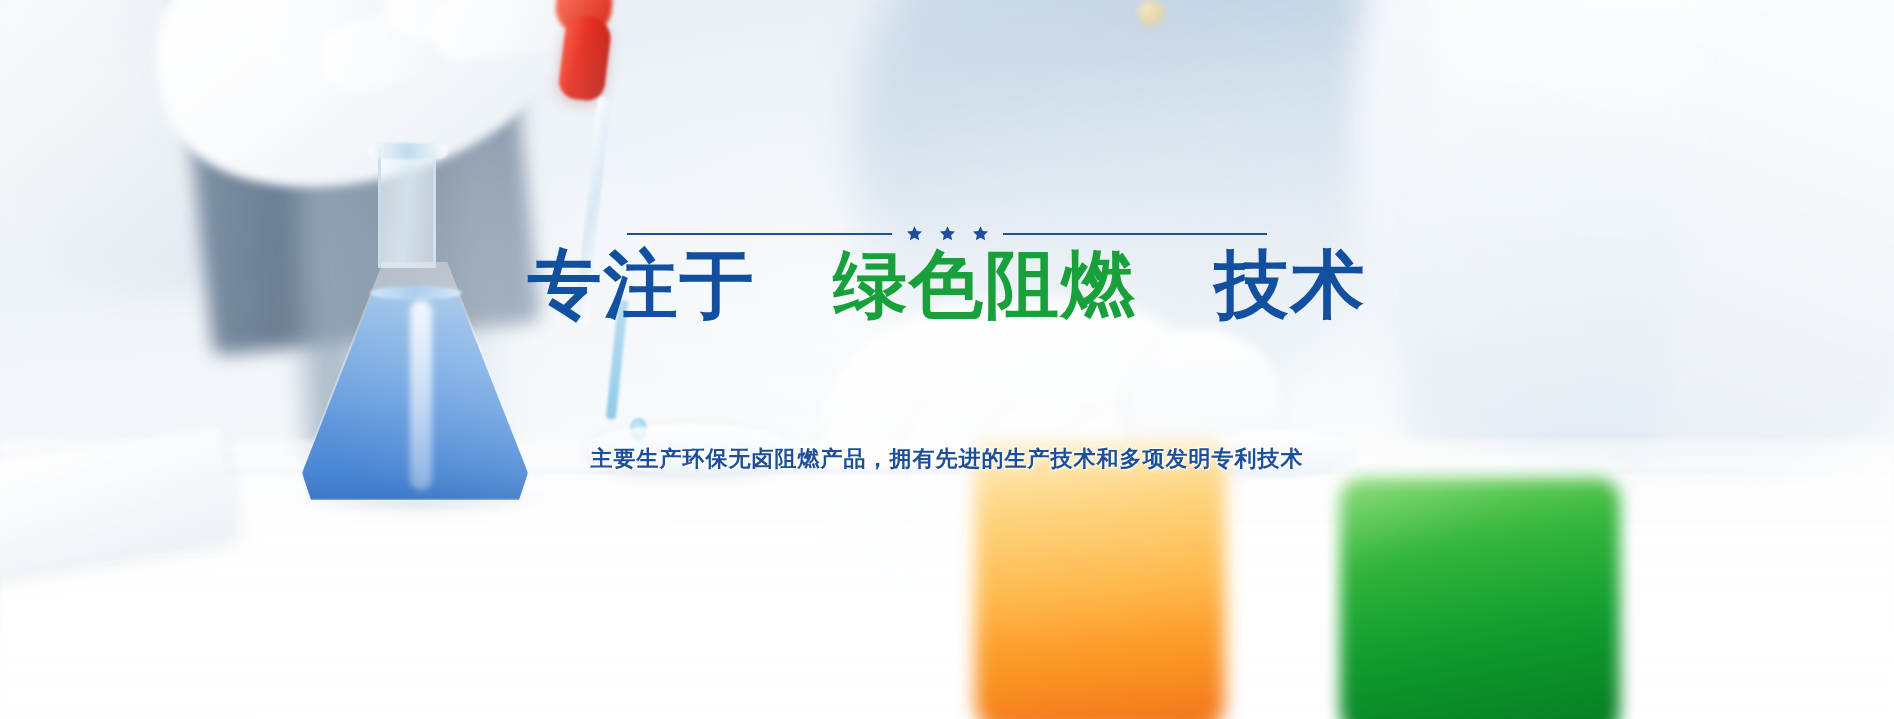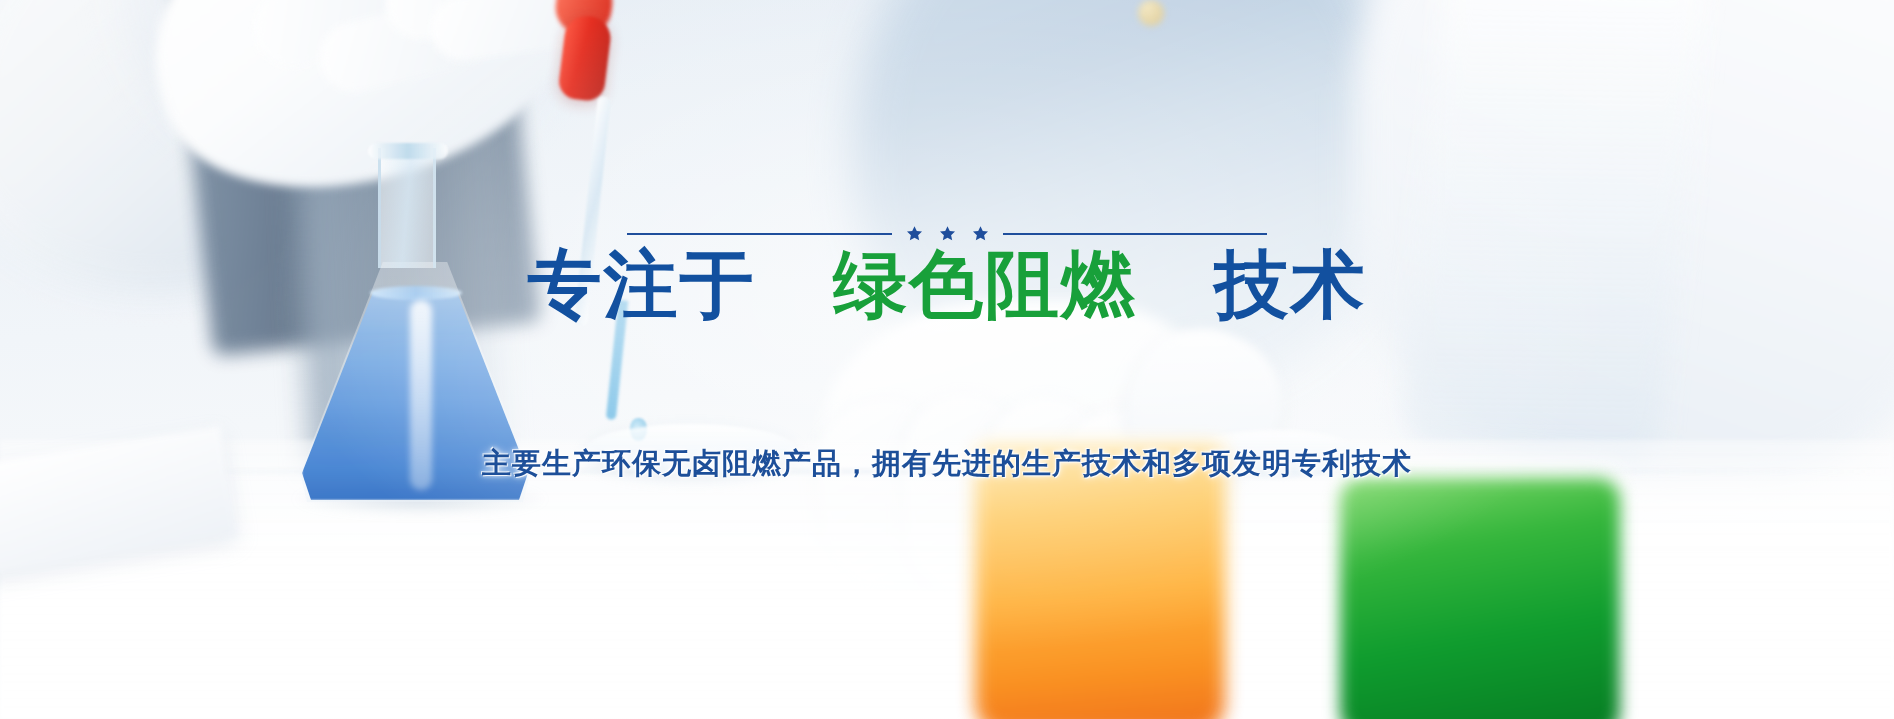--- a/index.html
+++ b/index.html
@@ -248,21 +248,21 @@
   .h-sp{ display:inline-block; width:22px; }
 
   .sub-en{
     position:absolute; top:353px; left:50%; transform:translateX(-50%);
     color:#174a94; font-size:28.5px; font-weight:700; letter-spacing:.9px;
     white-space:nowrap; font-family:"Liberation Sans","DejaVu Sans",sans-serif;
   }
 
   .tagline{
     position:absolute; top:444px; left:50%; transform:translateX(-50%);
-    color:#1d4f99; font-size:29px; font-weight:700; white-space:nowrap;
+    color:#1d4f99; font-size:22px; font-weight:700; white-space:nowrap;
     letter-spacing:1px; font-family:"DejaVu Sans","Liberation Sans",sans-serif;
     text-shadow:
       0 0 4px rgba(255,255,255,.95), 0 0 9px rgba(255,255,255,.9),
       1px 1px 0 rgba(255,255,255,.85), -1px -1px 0 rgba(255,255,255,.85);
     text-align: center;
   }
 </style>
 </head>
 <body>
 

